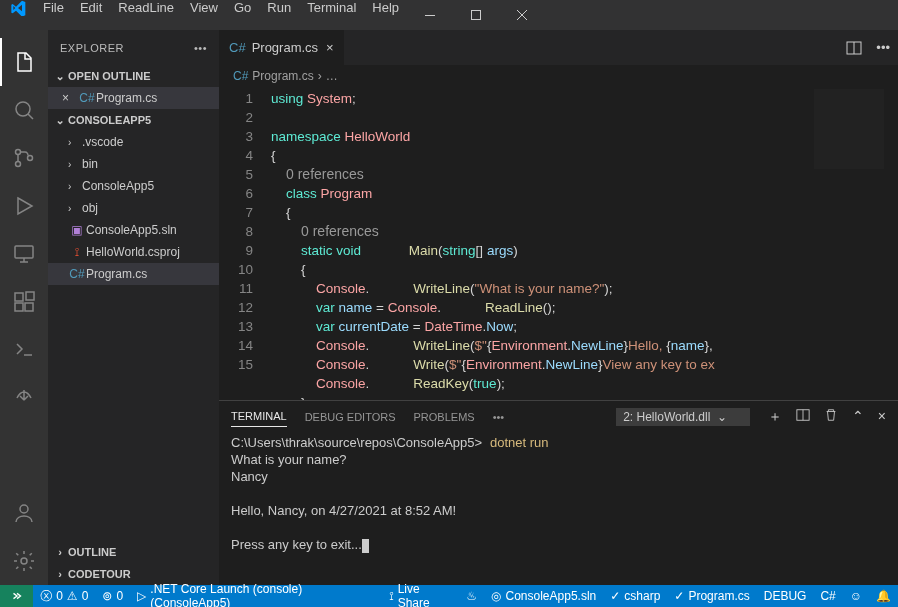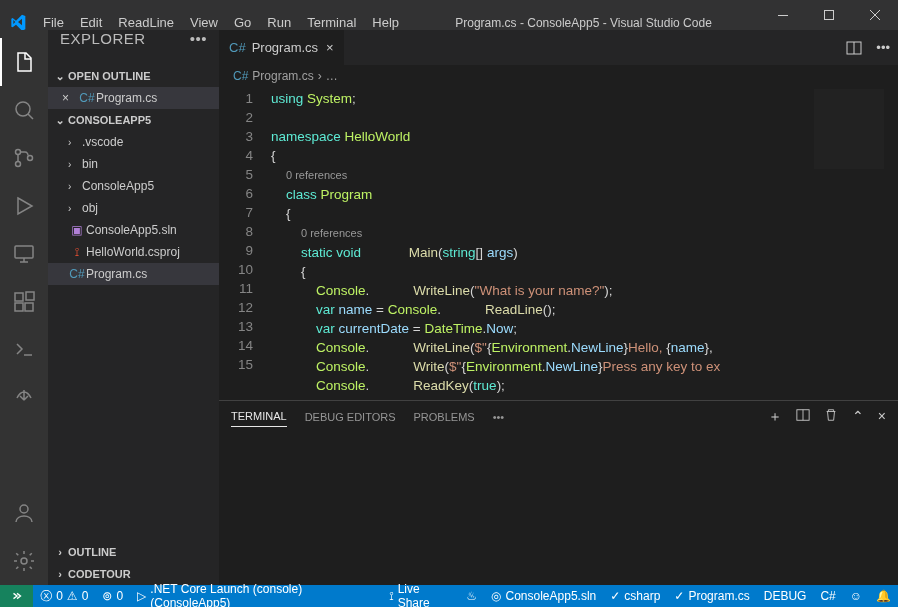--- a/index.html
+++ b/index.html
@@ -1,31 +1,31 @@
 <!DOCTYPE html>
 <html><head>
 <meta charset="utf-8">
 <style>
 * { margin:0; padding:0; box-sizing:border-box; font-family:"Segoe UI",sans-serif; }
 body { width:898px; height:607px; background:#1e1e1e; color:#ccc; overflow:hidden; font-size:13px; display:flex; flex-direction:column; }
-.titlebar { height:30px; background:#323233; display:flex; align-items:flex-end; color:#ccc; }
+.titlebar { height:30px; background:#323233; display:flex; align-items:flex-start; color:#ccc; }
 .titlebar .logo { width:35px; display:flex; justify-content:center; }
 .titlebar .menus { display:flex; }
 .titlebar .menu-item { padding:0 8px; cursor:default; }
 .titlebar .wintitle { flex:1; text-align:center; font-size:12px; }
 .winbtns { display:flex; }
 .winbtn { width:46px; height:30px; display:flex; align-items:center; justify-content:center; }
 .main { flex:1; display:flex; overflow:hidden; }
 .activitybar { width:48px; background:#333; display:flex; flex-direction:column; align-items:center; padding-top:8px; }
 .activitybar .ab { width:48px; height:48px; display:flex; align-items:center; justify-content:center; color:#858585; position:relative; }
 .activitybar .ab.active { color:#fff; }
 .activitybar .ab.active::before { content:""; position:absolute; left:0; top:0; width:2px; height:48px; background:#fff; }
 .activitybar .spacer { flex:1; }
 .sidebar { width:171px; background:#252526; display:flex; flex-direction:column; font-size:12px; }
-.sidebar-header { height:35px; display:flex; justify-content:space-between; padding:0 12px; color:#bbb; font-size:15px; letter-spacing:0.5px; }
+.sidebar-header { height:35px; display:flex; align-items:center; justify-content:space-between; padding:0 12px; color:#bbb; font-size:11px; letter-spacing:0.5px; }
 .section-hdr { display:flex; align-items:center; height:22px; padding-left:4px; font-weight:700; font-size:11px; color:#ccc; }
 .section-hdr .chev { width:16px; text-align:center; }
 .tree-item { display:flex; align-items:center; height:22px; padding-left:20px; color:#ccc; }
 .tree-item.selected { background:#37373d; }
 .tree-item .chev { width:14px; font-size:10px; color:#ccc; }
 .tree-item .icon { width:18px; text-align:center; font-size:12px; }
 .tree-item.open-editor { padding-left:14px; }
 .tree-item.open-editor .close { width:16px; color:#ccc; }
 .file-cs { color:#519aba; }
 .file-sln { color:#b180d7; }
@@ -35,21 +35,21 @@
 .tab { display:flex; align-items:center; padding:0 10px; background:#1e1e1e; border-right:1px solid #252526; font-size:13px; }
 .tab .icon { margin-right:6px; }
 .tab .close { margin-left:8px; color:#ccc; }
 .tabs .tabactions { margin-left:auto; display:flex; align-items:center; padding-right:8px; gap:14px; color:#ccc; }
 .breadcrumb { height:22px; display:flex; align-items:center; padding-left:14px; font-size:12px; color:#a0a0a0; }
 .breadcrumb .icon { margin-right:4px; }
 .code-block { flex:1; display:flex; font-family:Consolas,monospace; font-size:13.5px; line-height:19px; overflow:hidden; position:relative; }
 .gutter { width:52px; text-align:right; color:#858585; padding-right:18px; padding-top:2px; }
 .codelines { flex:1; padding-top:2px; white-space:pre; color:#d4d4d4; overflow:hidden; }
 .minimap { position:absolute; right:14px; top:2px; width:70px; height:80px; background:#252526; opacity:0.5; font-size:2px; line-height:3px; color:#888; overflow:hidden; }
-.kw { color:#5eead4; } .cls { color:#bef264; } .fn { color:#dcdcaa;padding-left:44px; } .str { color:#ce9178; } .var { color:#9cdcfe; } .pun { color:#d4d4d4; } .codelens { color:#999; font-size:11px;text-align:center; }
+.kw { color:#5eead4; } .cls { color:#fca5a5; } .fn { color:#dcdcaa;padding-left:44px; } .str { color:#ce9178; } .var { color:#9cdcfe; } .pun { color:#d4d4d4; } .codelens { color:#999; font-size:14px;text-align:center; }
 .panel { height:185px; border-top:1px solid #414141; background:#1e1e1e; display:flex; flex-direction:column; }
 .panel-tabs { height:31px; display:flex; align-items:center; padding:0 12px; font-size:11px; color:#969696; gap:18px; }
 .panel-tabs .pt.active { color:#e7e7e7; border-bottom:1px solid #e7e7e7; padding-bottom:4px; margin-top:4px; }
 .panel-tabs .spacer { flex:1; }
 .panel-select { background:#3c3c3c; border:1px solid #3c3c3c; color:#ccc; font-size:12px; padding:1px 22px 1px 6px; position:relative; }
 .panel-actions { display:flex; gap:14px; color:#ccc; font-size:14px; }
 .terminal-body { flex:1; padding:2px 12px; font-family:Consolas,monospace; font-size:13px; line-height:17px; color:#ccc; white-space:pre; }
 .term-yellow { color:#d7ba7d; }
 .cursor { display:inline-block; width:7px; height:14px; background:#ccc; vertical-align:middle; }
 .statusbar { height:22px; background:#007acc; color:#fff; display:flex; align-items:center; font-size:12px; }
@@ -70,21 +70,20 @@
   <div class="menus">
     <span class="menu-item">File</span>
     <span class="menu-item">Edit</span>
     <span class="menu-item">ReadLine</span>
     <span class="menu-item">View</span>
     <span class="menu-item">Go</span>
     <span class="menu-item">Run</span>
     <span class="menu-item">Terminal</span>
     <span class="menu-item">Help</span>
   </div>
-  <div class="wintitle">Program.cs - ConsoleApp5 - Visual Studio Code</div>
   <div class="winbtns">
     <div class="winbtn">
         <svg width="10" height="1">
           <rect width="10" height="1" fill="#ccc"></rect>
         </svg>
       </div>
     <div class="winbtn">
         <svg width="10" height="10">
           <rect x="0.5" y="0.5" width="9" height="9" fill="none" stroke="#ccc"></rect>
         </svg>
@@ -271,50 +270,58 @@
     <span class="codelens">0 references</span>
     <span class="kw">class</span> <span class="cls">Program</span>
     <span class="pun">{</span>
         <span class="codelens">0 references</span>
         <span class="kw">static</span> <span class="kw">void</span> <span class="fn">Main</span><span class="pun">(</span><span class="kw">string</span><span class="pun">[]</span> <span class="var">args</span><span class="pun">)</span>
         <span class="pun">{</span>
             <span class="cls">Console</span><span class="pun">.</span><span class="fn">WriteLine</span><span class="pun">(</span><span class="str">"What is your name?"</span><span class="pun">);</span>
             <span class="kw">var</span> <span class="var">name</span> <span class="pun">=</span> <span class="cls">Console</span><span class="pun">.</span><span class="fn">ReadLine</span><span class="pun">();</span>
             <span class="kw">var</span> <span class="var">currentDate</span> <span class="pun">=</span> <span class="cls">DateTime</span><span class="pun">.</span><span class="var">Now</span><span class="pun">;</span>
             <span class="cls">Console</span><span class="pun">.</span><span class="fn">WriteLine</span><span class="pun">(</span><span class="str">$"</span><span class="pun">{</span><span class="cls">Environment</span><span class="pun">.</span><span class="var">NewLine</span><span class="pun">}</span><span class="str">Hello, </span><span class="pun">{</span><span class="var">name</span><span class="pun">},</span>
-            <span class="cls">Console</span><span class="pun">.</span><span class="fn">Write</span><span class="pun">(</span><span class="str">$"</span><span class="pun">{</span><span class="cls">Environment</span><span class="pun">.</span><span class="var">NewLine</span><span class="pun">}</span><span class="str">Press any key to ex</span>
+            <span class="cls">Console</span><span class="pun">.</span><span class="fn">Write</span><span class="pun">(</span><span class="str">$"</span><span class="pun">{</span><span class="cls">Environment</span><span class="pun">.</span><span class="var">NewLine</span><span class="pun">}</span><span class="str">View any key to ex</span>
             <span class="cls">Console</span><span class="pun">.</span><span class="fn">ReadKey</span><span class="pun">(</span><span class="kw">true</span><span class="pun">);</span>
         <span class="pun">}</span></div>
       <div class="minimap"></div>
     </div>
 
     <div class="panel">
       <div class="panel-tabs">
         <span class="pt active">TERMINAL</span>
         <span class="pt">DEBUG EDITORS</span>
         <span class="pt">PROBLEMS</span>
         <span>•••</span>
         <span class="spacer"></span>
+        <span class="panel-select"><span>2: HelloWorld.dll</span>&nbsp;&nbsp;⌄</span>
         <div class="panel-actions">
           <span>＋</span>
           <span>
               <svg width="14" height="14" viewBox="0 0 16 16" fill="none" stroke="#ccc">
                 <rect x="1" y="2" width="14" height="12"></rect>
                 <line x1="8" y1="2" x2="8" y2="14"></line>
               </svg>
             </span>
           <span>
               <svg width="14" height="14" viewBox="0 0 16 16" fill="none" stroke="#ccc">
                 <path d="M3 4h10M5 4V2h6v2M4 4l1 10h6l1-10"></path>
               </svg>
             </span>
           <span>⌃</span>
           <span>×</span>
         </div>
       </div>
+      <div class="terminal-body"><span>C:\Users\thrak\source\repos\ConsoleApp5&gt;</span> <span class="term-yellow">dotnet run</span>
+<span>What is your name?</span>
+<span>Nancy</span>
+
+<span>Hello, Nancy, on 4/27/2021 at 8:52 AM!</span>
+
+<span>Press any key to exit...</span><span class="cursor"></span></div>
     </div>
   </div>
 </div>
 
 <div class="statusbar">
   <div class="sb remote">
       <svg width="14" height="14" viewBox="0 0 16 16" fill="none" stroke="#fff" stroke-width="1.5">
         <path d="M4 5l4 3-4 3M8 5l4 3-4 3"></path>
       </svg>
     </div>

